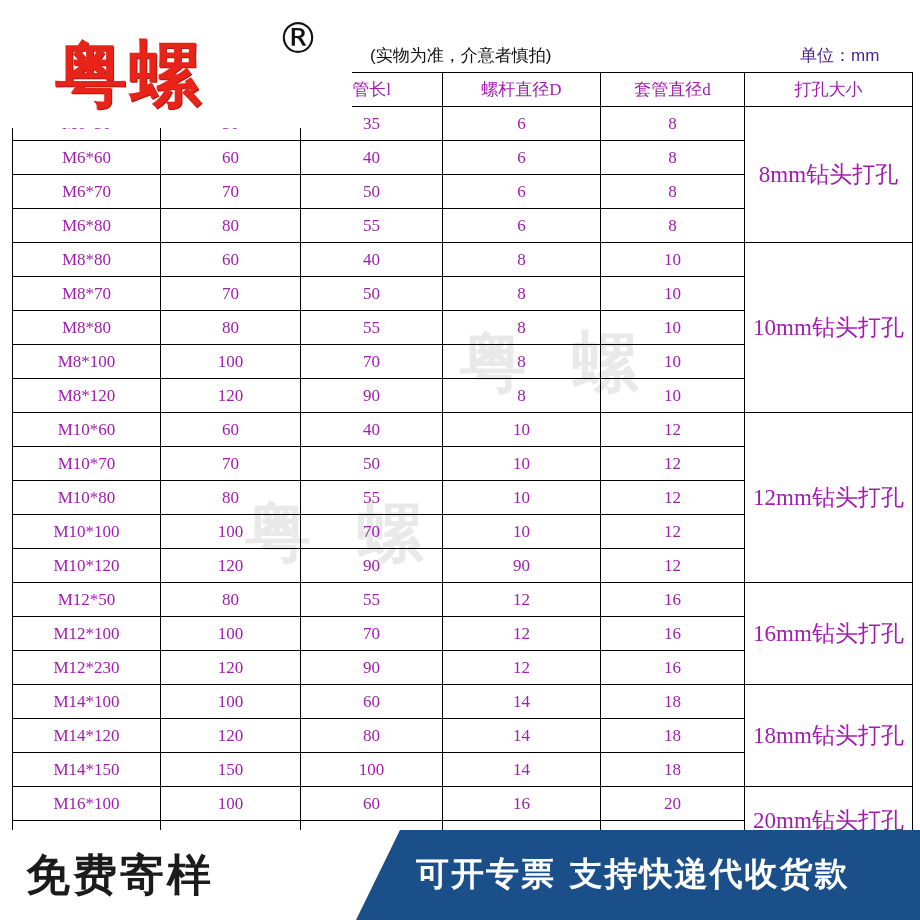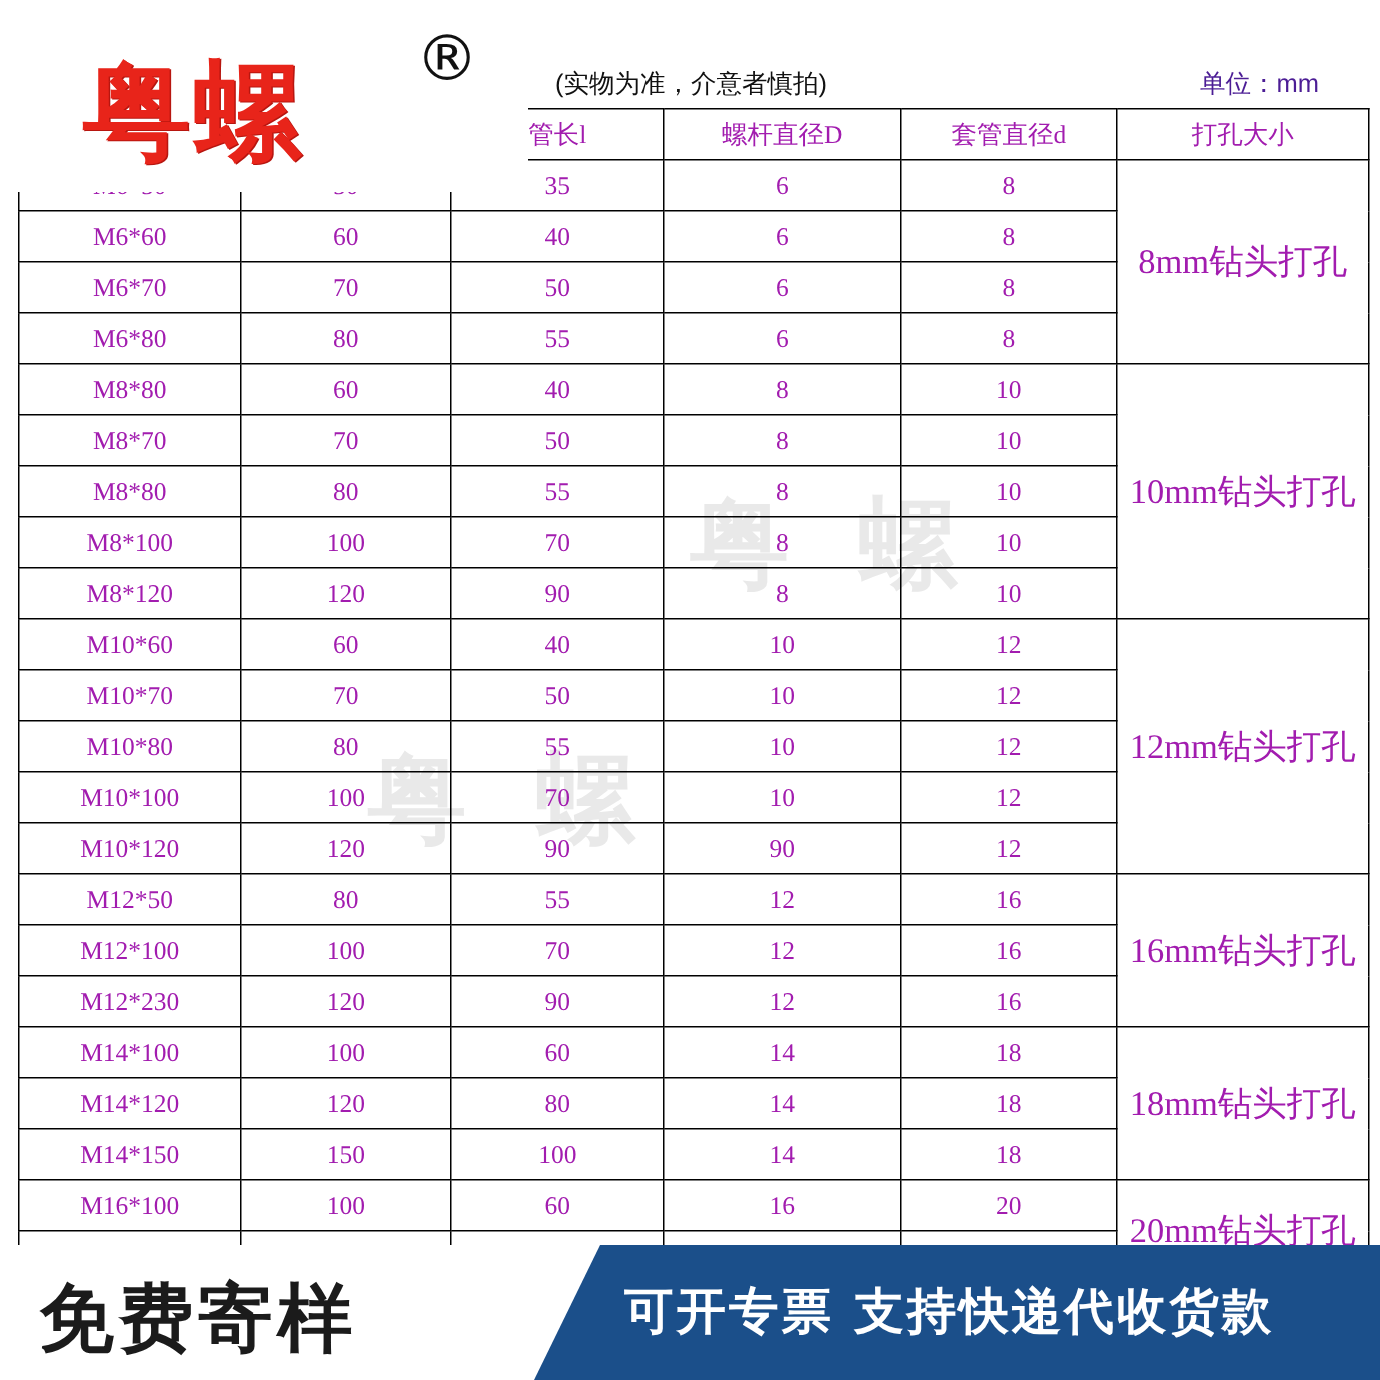--- a/index.html
+++ b/index.html
@@ -147,21 +147,21 @@
     left: 0;
     top: 0;
     width: 400px;
     height: 90px;
     background: #ffffff;
   }
   .banner-left-text {
     position: absolute;
     left: 26px;
     top: 16px;
-    font-size: 50px;
+    font-size: 44px;
     font-weight: bold;
     color: #1b1b1b;
     letter-spacing: 3px;
     font-family: Liberation Mono, monospace;
   }
   .banner-right {
     position: absolute;
     left: 356px;
     top: 0;
     width: 564px;

